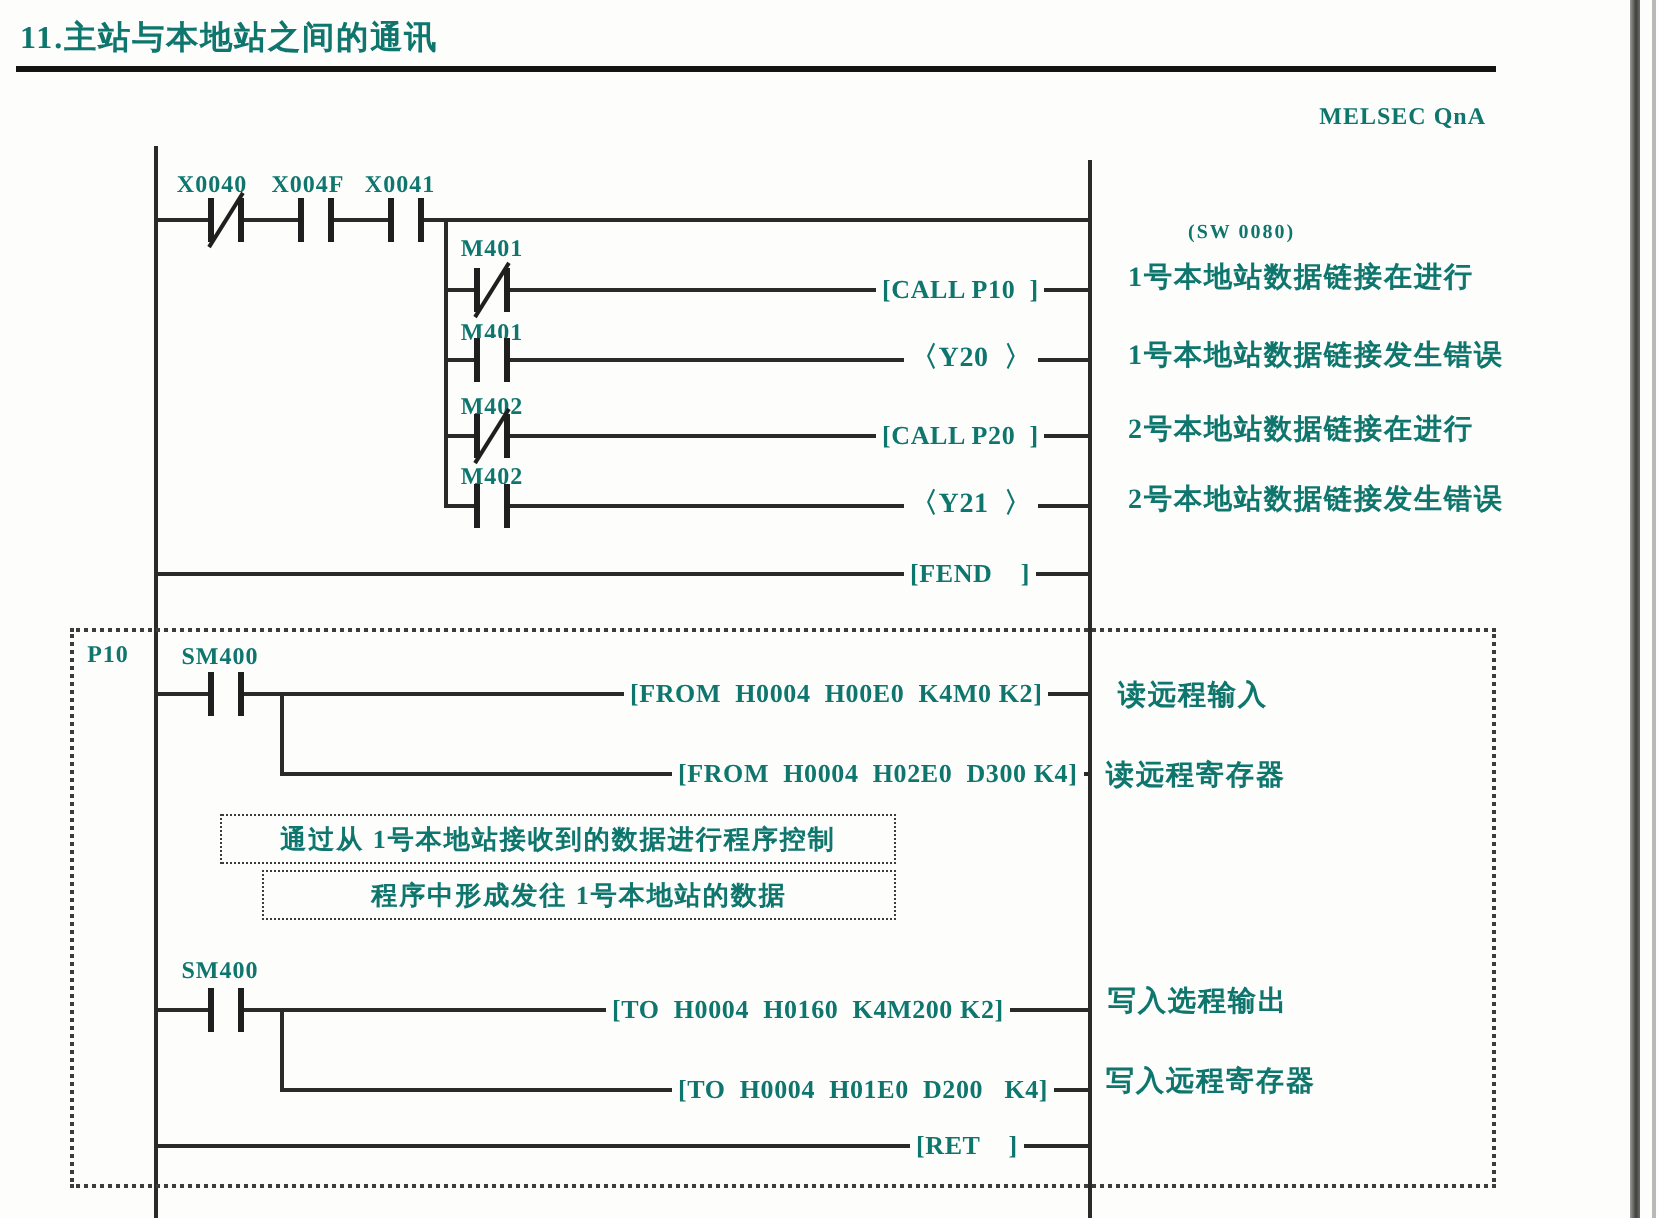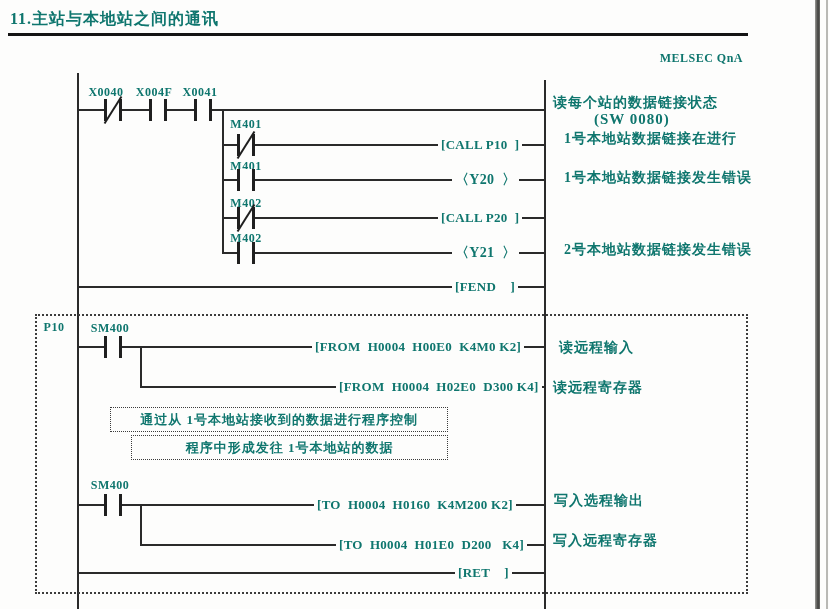--- a/index.html
+++ b/index.html
@@ -138,34 +138,34 @@
     <div class="bar r"></div>
   </div>
 
   <div class="ins" style="left:438px;top:136px;">[CALL P10  ]</div>
   <div class="ins coil" style="left:452px;top:171px;">〈Y20  〉</div>
   <div class="ins" style="left:438px;top:209px;">[CALL P20  ]</div>
   <div class="ins coil" style="left:452px;top:244px;">〈Y21  〉</div>
   <div class="ins" style="left:452px;top:278px;">[FEND    ]</div>
   <div class="ins" style="left:312px;top:338px;">[FROM  H0004  H00E0  K4M0 K2]</div>
   <div class="ins" style="left:336px;top:378px;">[FROM  H0004  H02E0  D300 K4]</div>
-  <div class="ins" style="left:314px;top:496px;">[TO  H0004  H0160  K4M200 K2]</div>
+  <div class="ins" style="left:303px;top:496px;">[TO  H0004  H0160  K4M200 K2]</div>
   <div class="ins" style="left:336px;top:536px;">[TO  H0004  H01E0  D200   K4]</div>
   <div class="ins" style="left:455px;top:564px;">[RET    ]</div>
 
   <div class="note-box" style="left:110px;top:407px;width:336px;height:23px;">
     <span>通过从 1号本地站接收到的数据进行程序控制</span>
   </div>
   <div class="note-box" style="left:131px;top:435px;width:315px;height:23px;">
     <span>程序中形成发往 1号本地站的数据</span>
   </div>
 
-  <div class="comment" style="left:553px;top:94px;">读每个站的数据链接状态</div>
-  <div class="comment" style="left:594px;top:111px;font-size:15px;">(SW 0080)</div>
+  <div class="comment" style="left:594px;top:111px;font-size:10px;">(SW 0080)</div>
   <div class="comment" style="left:564px;top:130px;">1号本地站数据链接在进行</div>
   <div class="comment" style="left:564px;top:169px;">1号本地站数据链接发生错误</div>
+  <div class="comment" style="left:564px;top:206px;">2号本地站数据链接在进行</div>
   <div class="comment" style="left:564px;top:241px;">2号本地站数据链接发生错误</div>
   <div class="comment" style="left:559px;top:339px;">读远程输入</div>
   <div class="comment" style="left:553px;top:379px;">读远程寄存器</div>
   <div class="comment" style="left:554px;top:492px;">写入选程输出</div>
   <div class="comment" style="left:553px;top:532px;">写入远程寄存器</div>
 
 </div>
 
 </body></html>

